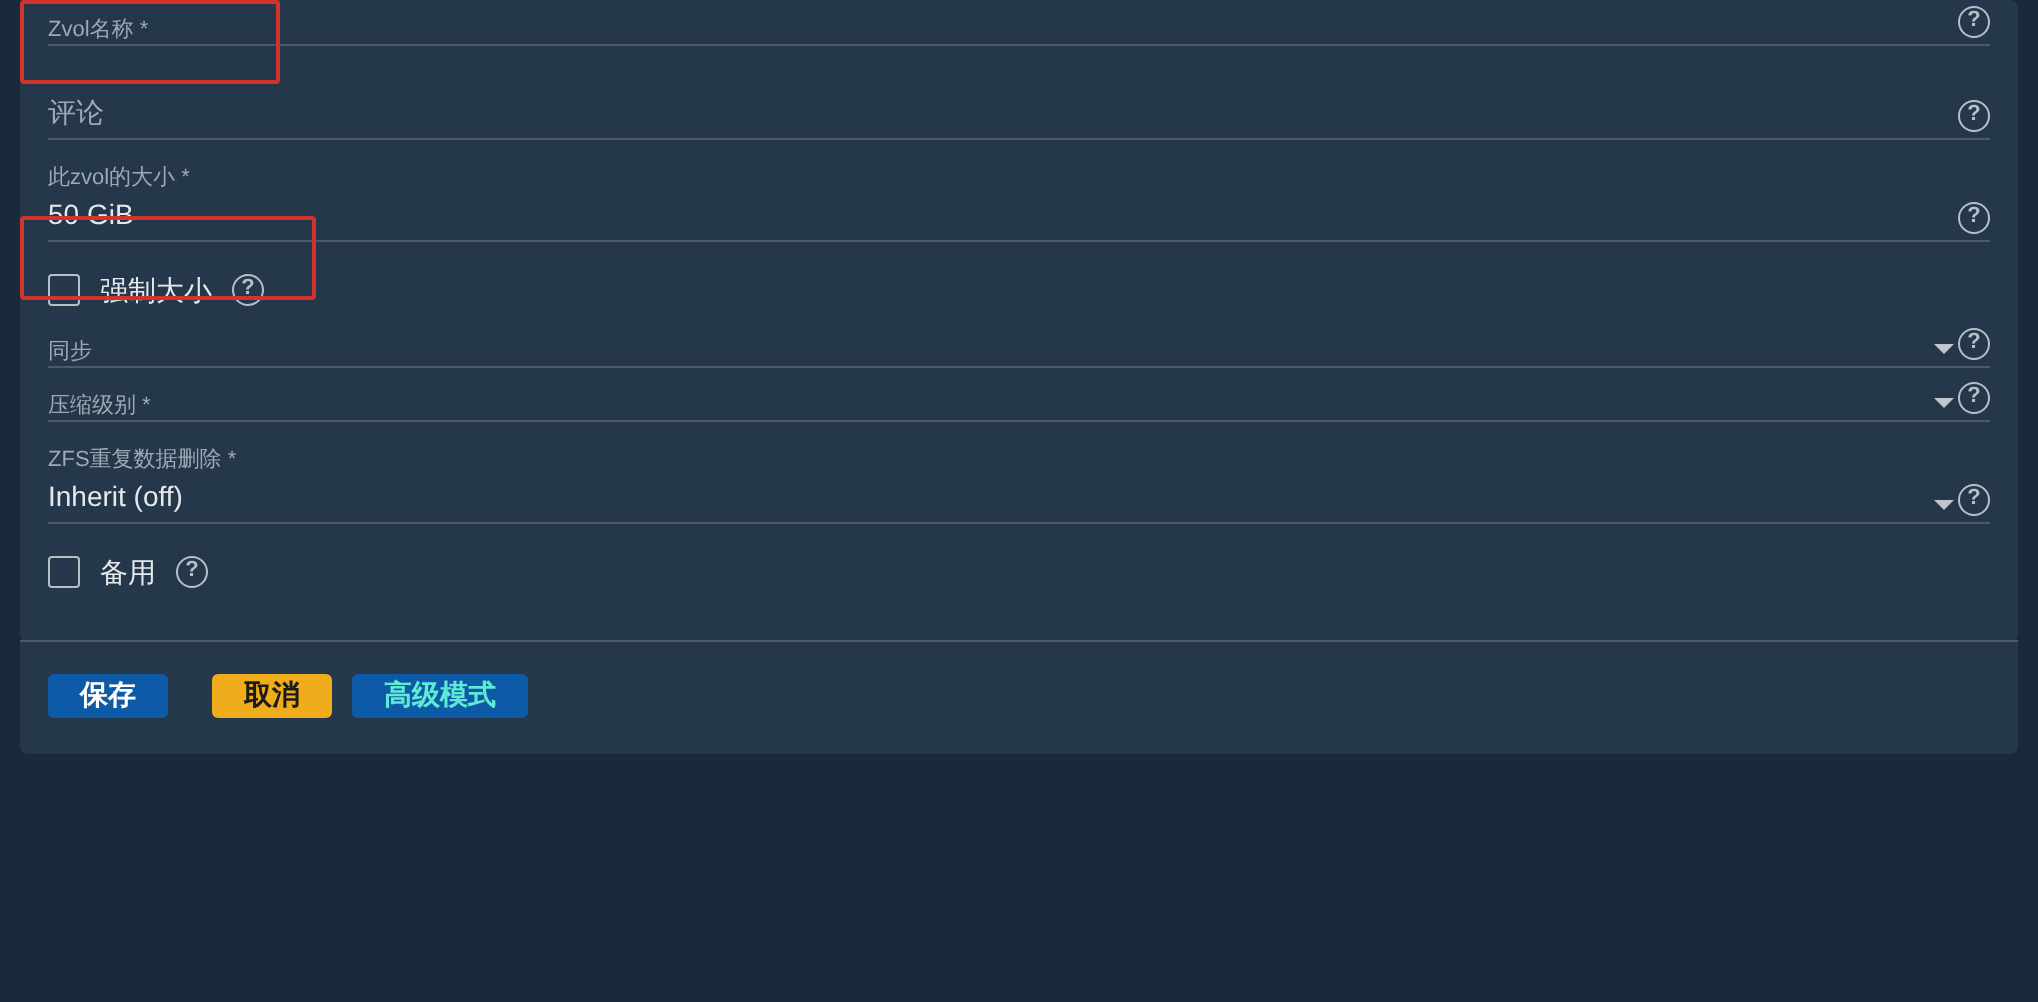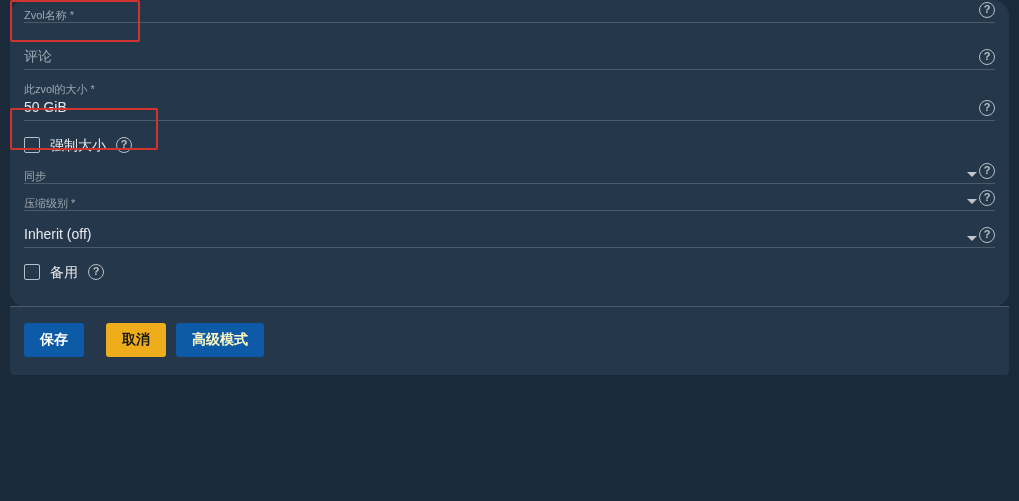--- a/index.html
+++ b/index.html
@@ -14,21 +14,21 @@
     width: 1019px;
     height: 501px;
     box-sizing: border-box;
     background: #1b2a3a;
     padding: 0;
     position: relative;
   }
   .card {
     margin: 0 10px 0 10px;
     background: #25374b;
-    border-radius: 16px;
+    border-radius: 4px;
     padding: 4px 14px 0 14px;
   }
   .field {
     position: relative;
     padding: 4px 0 0 0;
     margin-bottom: 8px;
     border-bottom: 1px solid #4d5a68;
   }
   .field-label {
     display: block;
@@ -105,31 +105,31 @@
     margin: 0 10px;
     border-radius: 0 0 4px 4px;
     padding: 16px 14px 18px 14px;
     display: flex;
     gap: 10px;
   }
   .btn {
     display:inline-flex;
     align-items:center;
     justify-content:center;
-    height:34px;
+    height:22px;
     padding: 0 16px;
     border-radius: 3px;
     font-size: 14px;
     font-weight:600;
     cursor:pointer;
     border: none;
   }
   .btn-primary { background:#0d5aa7; color:#fff; }
   .btn-warn { background:#f0ad1b; color:#1a1a1a;margin-left:12px; }
-  .btn-sec { background:#0d5aa7; color:#fef9c3; }
+  .btn-sec { background:#0d5aa7; color:#5eead4; }
   .highlight {
     position:absolute;
     border:2px solid #d0342c;
     border-radius:2px;
     pointer-events:none;
     box-sizing:border-box;
   }
 </style>
 </head>
 <body>
@@ -166,20 +166,21 @@
       <span class="help-icon"><span class="qmark">?</span></span>
     </div>
 
     <div class="field">
       <span class="field-label">压缩级别 *</span>
       <span class="dropdown-arrow"></span>
       <span class="help-icon"><span class="qmark">?</span></span>
     </div>
 
     <div class="field">
+      <span class="field-label">ZFS重复数据删除 *</span>
       <span class="field-value">Inherit (off)</span>
       <span class="dropdown-arrow"></span>
       <span class="help-icon"><span class="qmark">?</span></span>
     </div>
 
     <div class="chk-row" style="padding-bottom:18px;">
       <span class="chk"></span>
       <span class="chk-label">备用</span>
       <span class="qmark">?</span>
     </div>

